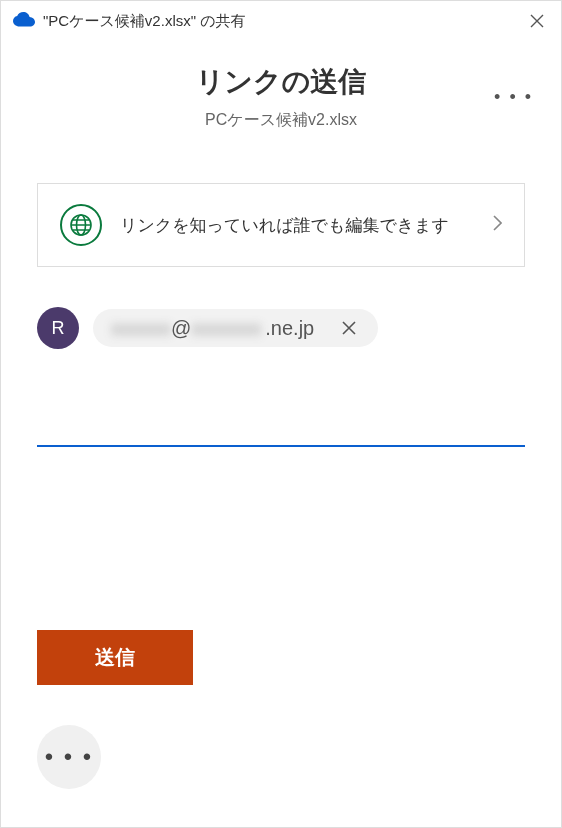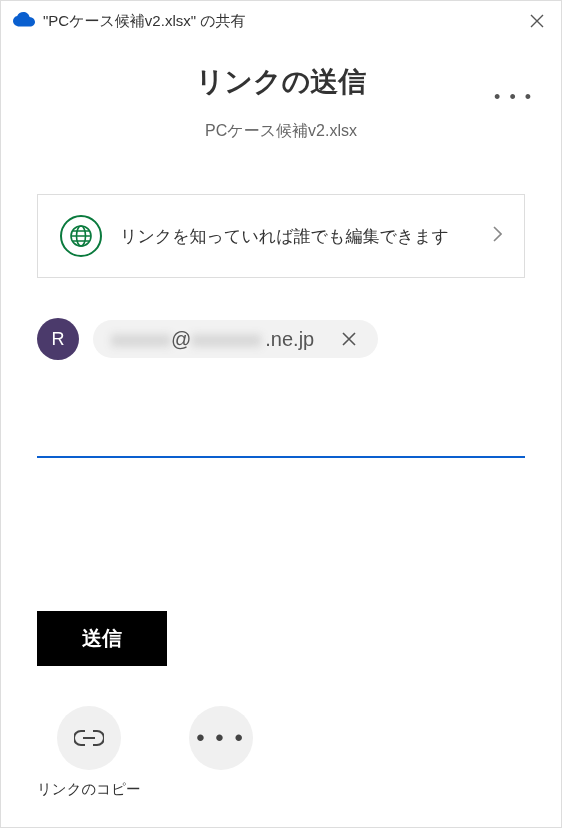--- a/index.html
+++ b/index.html
@@ -27,21 +27,21 @@
       display: flex; align-items: center; justify-content: center;
       font-size: 16px; color: #555; cursor: pointer;
     }
 
     .header {
       text-align: center;
       padding: 22px 0 10px 0;
       position: relative;
     }
     .header h1 { font-size: 28px; font-weight: 600; color: #333; }
-    .header .subtitle { font-size: 16px; color: #666; margin-top: 20px; }
+    .header .subtitle { font-size: 16px; color: #666; margin-top: 9px; }
     .more-dots {
       position: absolute;
       right: 28px;
       top: 46px;
       font-size: 18px;
       letter-spacing: 2px;
       color: #555;
       cursor: pointer;
     }
 
@@ -110,27 +110,27 @@
       margin-top: 62px;
       width: 100%;
       font-size: 16px;
       outline: none;
       background: transparent;
     }
 
     .spacer { flex: 1; }
 
     .send-btn {
-      background: #000000;
+      background: #c2410c;
       color: #fff;
       border: none;
       font-size: 20px;
       font-weight: 600;
       padding: 14px 36px;
-      width: 130px;
+      width: 156px;
       cursor: pointer;
       margin-bottom: 40px;
     }
 
     .actions {
       display: flex;
       gap: 48px;
       padding-bottom: 28px;
     }
     .action {
@@ -210,26 +210,18 @@
 
   <input class="msg-input" type="text" style="">
 
   <div class="spacer"></div>
 
   <button class="send-btn">送信</button>
 
   <div class="actions">
     <div class="action">
       <div class="circle">
-        <svg width="30" height="20" viewBox="0 0 30 20">
-          <path d="M11 3 H7 A7 7 0 0 0 7 17 H11 M19 3 H23 A7 7 0 0 1 23 17 H19 M9 10 H21" fill="none" stroke="#444" stroke-width="2"></path>
-        </svg>
-      </div>
-      <span class="label">リンクのコピー</span>
-    </div>
-    <div class="action">
-      <div class="circle">
         <span class="three-dots">• • •</span>
       </div>
     </div>
   </div>
 
 </div>
 
 </body></html>

